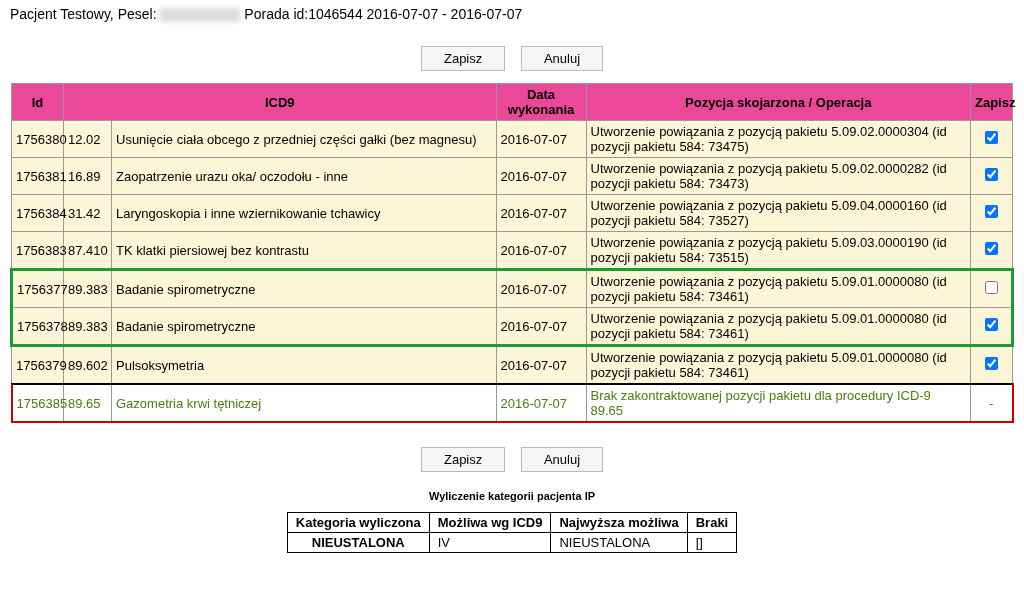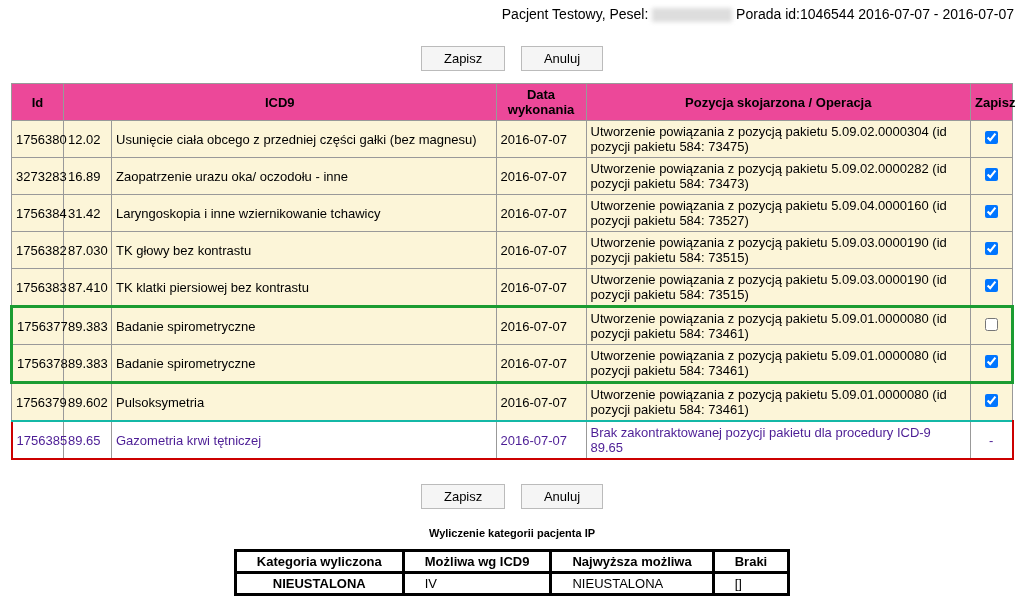--- a/index.html
+++ b/index.html
@@ -4,21 +4,21 @@
 <style>
   body {
     font-family: Arial, sans-serif;
     font-size: 13px;
     color: #000;
     background: #fff;
     margin: 0;
     padding: 4px 10px;
   }
   .header-line {
-    text-align: right;
+    text-align: left;
     margin: 2px 0 24px 0;
     font-size: 14px;
   }
   .btn-row {
     text-align: center;
     margin: 24px 0 12px 0;
   }
   button.ui-btn {
     background: #f5f5f5;
     border: 1px solid #bbb;
@@ -59,22 +59,22 @@
     margin-top: 36px;
   }
   tr.green td:first-child, tr.green-side td:first-child {
     border-left: 3px solid #1B9C31;
   }
   tr.green td:last-child, tr.green-side td:last-child {
     border-right: 3px solid #1B9C31;
   }
   tr.red-row td {
     background: #fff;
-    color: #4c1d95;
-    border-top: 2px solid #14b8a6;
+    color: #4d7c0f;
+    border-top: 2px solid #000000;
     border-bottom: 2px solid #c00;
   }
   tr.red-row td:first-child {
     border-left: 2px solid #c00;
   }
   tr.red-row td:last-child {
     border-right: 2px solid #c00;
   }
   .col-id { width: 52px; }
   .col-icd9-code { width: 48px; }
@@ -84,22 +84,22 @@
     text-align: center;
     font-weight: bold;
     margin: 18px 0 10px 0;
     font-size: 11px;
   }
   table.summary {
     border-collapse: collapse;
     margin: 0 auto;
   }
   table.summary th, table.summary td {
-    border: 3px solid #000000;
-    padding: 2px 20px;
+    border: 1px solid #000000;
+    padding: 2px 8px;
     font-size: 13px;
   }
   table.summary th {
     font-weight: bold;
   }
   table.summary td.center, table.summary th { text-align: center; }
   input[type=checkbox] {
     margin: 0;
   }
   .pesel-blur {
@@ -146,41 +146,33 @@
   <tbody id="proc-body">
   <tr class="yellow">
         <td>1756380</td>
         <td>12.02</td>
         <td>Usunięcie ciała obcego z przedniej części gałki (bez magnesu)</td>
         <td>2016-07-07</td>
         <td>Utworzenie powiązania z pozycją pakietu 5.09.02.0000304 (id pozycji pakietu 584: 73475)</td>
         <td class="col-save"><input type="checkbox" checked="" style=""></td>
       </tr>
       <tr class="yellow">
-        <td>3273283</td>
+        <td>1756381</td>
         <td>16.89</td>
         <td>Zaopatrzenie urazu oka/ oczodołu - inne</td>
         <td>2016-07-07</td>
         <td>Utworzenie powiązania z pozycją pakietu 5.09.02.0000282 (id pozycji pakietu 584: 73473)</td>
         <td class="col-save"><input type="checkbox" checked="" style=""></td>
       </tr>
       <tr class="yellow">
         <td>1756384</td>
         <td>31.42</td>
         <td>Laryngoskopia i inne wziernikowanie tchawicy</td>
         <td>2016-07-07</td>
         <td>Utworzenie powiązania z pozycją pakietu 5.09.04.0000160 (id pozycji pakietu 584: 73527)</td>
-        <td class="col-save"><input type="checkbox" checked="" style=""></td>
-      </tr>
-      <tr class="yellow">
-        <td>1756382</td>
-        <td>87.030</td>
-        <td>TK głowy bez kontrastu</td>
-        <td>2016-07-07</td>
-        <td>Utworzenie powiązania z pozycją pakietu 5.09.03.0000190 (id pozycji pakietu 584: 73515)</td>
         <td class="col-save"><input type="checkbox" checked="" style=""></td>
       </tr>
       <tr class="yellow">
         <td>1756383</td>
         <td>87.410</td>
         <td>TK klatki piersiowej bez kontrastu</td>
         <td>2016-07-07</td>
         <td>Utworzenie powiązania z pozycją pakietu 5.09.03.0000190 (id pozycji pakietu 584: 73515)</td>
         <td class="col-save"><input type="checkbox" checked="" style=""></td>
       </tr>

